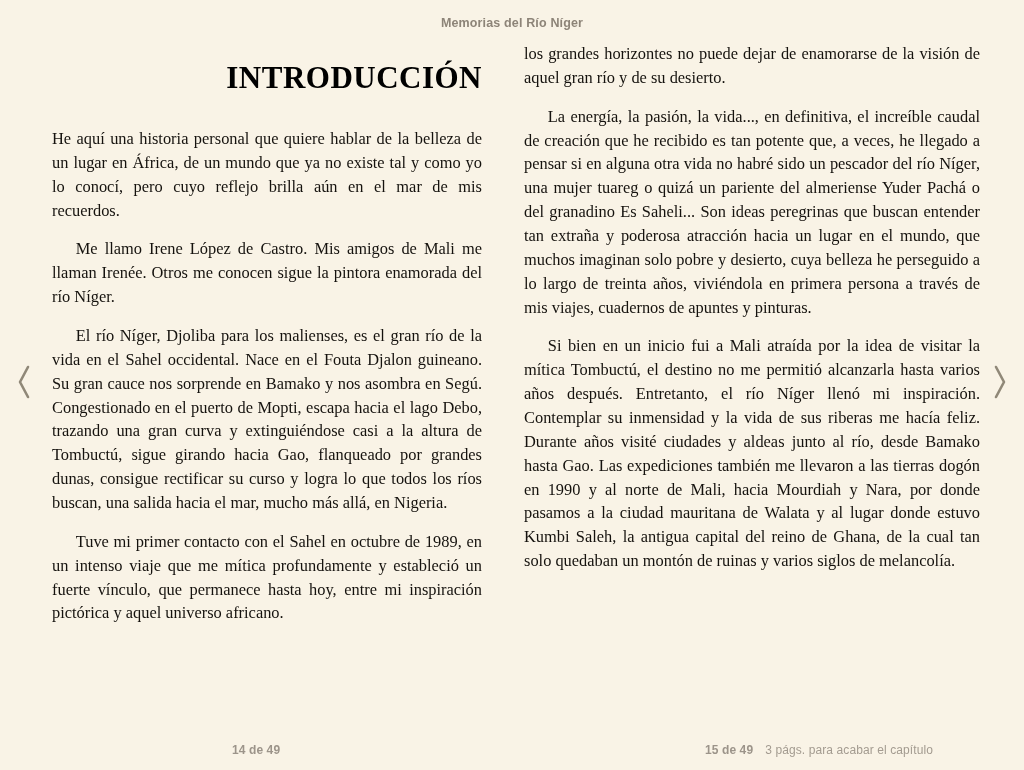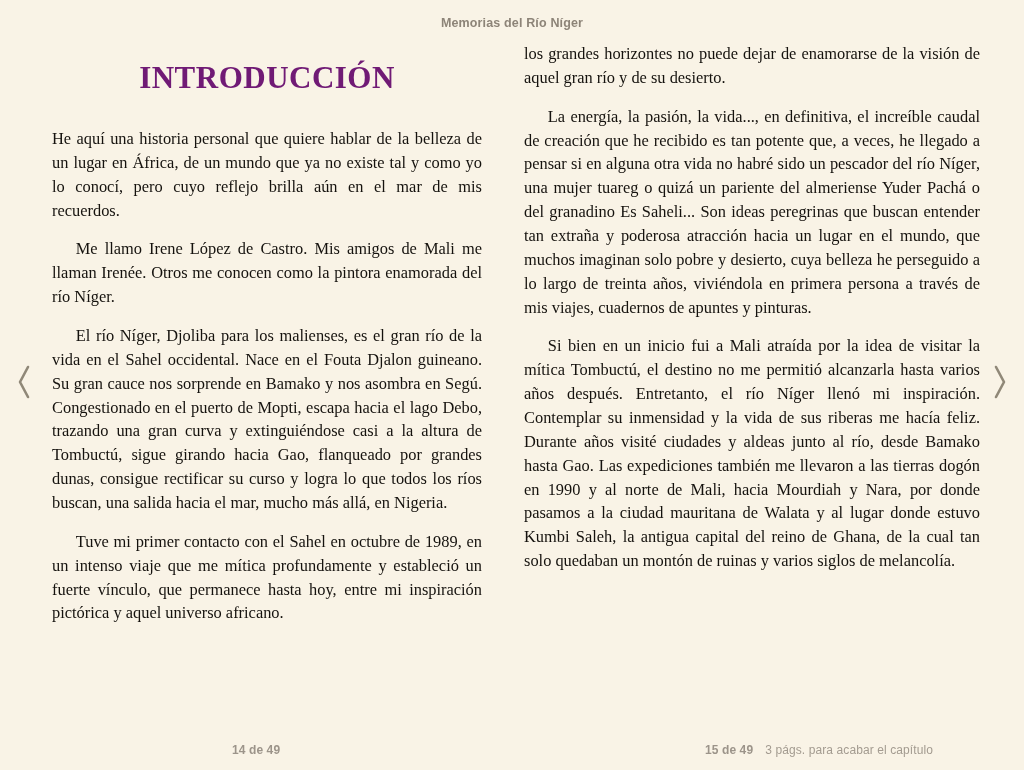--- a/index.html
+++ b/index.html
@@ -84,22 +84,22 @@
   }
   #page-left  { padding-left: 52px; padding-right: 30px; }
   #page-right { padding-left: 12px; }
 
   
   .chapter-title {
     font-family: "Liberation Serif", serif;
     font-weight: bold;
     font-size: 31px;
     letter-spacing: 0.5px;
-    text-align: center;
-    color: #701a75;
+    text-align: right;
+    color: #000000;
     margin: 18px 0 31px 0;
     white-space: nowrap;
   }
 
   .para {
     font-family: "Liberation Serif", serif;
     font-size: 16.4px;
     line-height: 1.455;
     color: #15120e;
     text-align: justify;
@@ -161,21 +161,21 @@
           <path d="M5 2 L13 17 L5 32" fill="none" stroke="#908878" stroke-width="2.6" stroke-linecap="round" stroke-linejoin="round"></path>
         </svg>
       </span>
     </div>
 
     <div class="page" id="page-left">
       <div class="page-inner">
         <h1 class="chapter-title">INTRODUCCIÓN</h1>
 
         <p class="para cont">He aquí una historia personal que quiere hablar de la belleza de un lugar en África, de un mundo que ya no existe tal y como yo lo conocí, pero cuyo reflejo brilla aún en el mar de mis recuerdos.</p>
-        <p class="para indent">Me llamo Irene López de Castro. Mis amigos de Mali me llaman Irenée. Otros me conocen como la pintora enamorada del río Níger.</p>
+        <p class="para indent">Me llamo Irene López de Castro. Mis amigos de Mali me llaman Irenée. Otros me conocen sigue la pintora enamorada del río Níger.</p>
         <p class="para indent">El río Níger, Djoliba para los malienses, es el gran río de la vida en el Sahel occidental. Nace en el Fouta Djalon guineano. Su gran cauce nos sorprende en Bamako y nos asombra en Segú. Congestionado en el puerto de Mopti, escapa hacia el lago Debo, trazando una gran curva y extinguiéndose casi a la altura de Tombuctú, sigue girando hacia Gao, flanqueado por grandes dunas, consigue rectificar su curso y logra lo que todos los ríos buscan, una salida hacia el mar, mucho más allá, en Nigeria.</p>
         <p class="para indent">Tuve mi primer contacto con el Sahel en octubre de 1989, en un intenso viaje que me mítica profundamente y estableció un fuerte vínculo, que permanece hasta hoy, entre mi inspiración pictórica y aquel universo africano.</p>
       </div>
     </div>
 
     <div class="page" id="page-right">
       <div class="page-inner">
         <p class="para cont">los grandes horizontes no puede dejar de enamorarse de la visión de aquel gran río y de su desierto.</p>
         <p class="para indent">La energía, la pasión, la vida..., en definitiva, el increíble caudal de creación que he recibido es tan potente que, a veces, he llegado a pensar si en alguna otra vida no habré sido un pescador del río Níger, una mujer tuareg o quizá un pariente del almeriense Yuder Pachá o del granadino Es Saheli... Son ideas peregrinas que buscan entender tan extraña y poderosa atracción hacia un lugar en el mundo, que muchos imaginan solo pobre y desierto, cuya belleza he perseguido a lo largo de treinta años, viviéndola en primera persona a través de mis viajes, cuadernos de apuntes y pinturas.</p>
         <p class="para indent">Si bien en un inicio fui a Mali atraída por la idea de visitar la mítica Tombuctú, el destino no me permitió alcanzarla hasta varios años después. Entretanto, el río Níger llenó mi inspiración. Contemplar su inmensidad y la vida de sus riberas me hacía feliz. Durante años visité ciudades y aldeas junto al río, desde Bamako hasta Gao. Las expediciones también me llevaron a las tierras dogón en 1990 y al norte de Mali, hacia Mourdiah y Nara, por donde pasamos a la ciudad mauritana de Walata y al lugar donde estuvo Kumbi Saleh, la antigua capital del reino de Ghana, de la cual tan solo quedaban un montón de ruinas y varios siglos de melancolía.</p>

